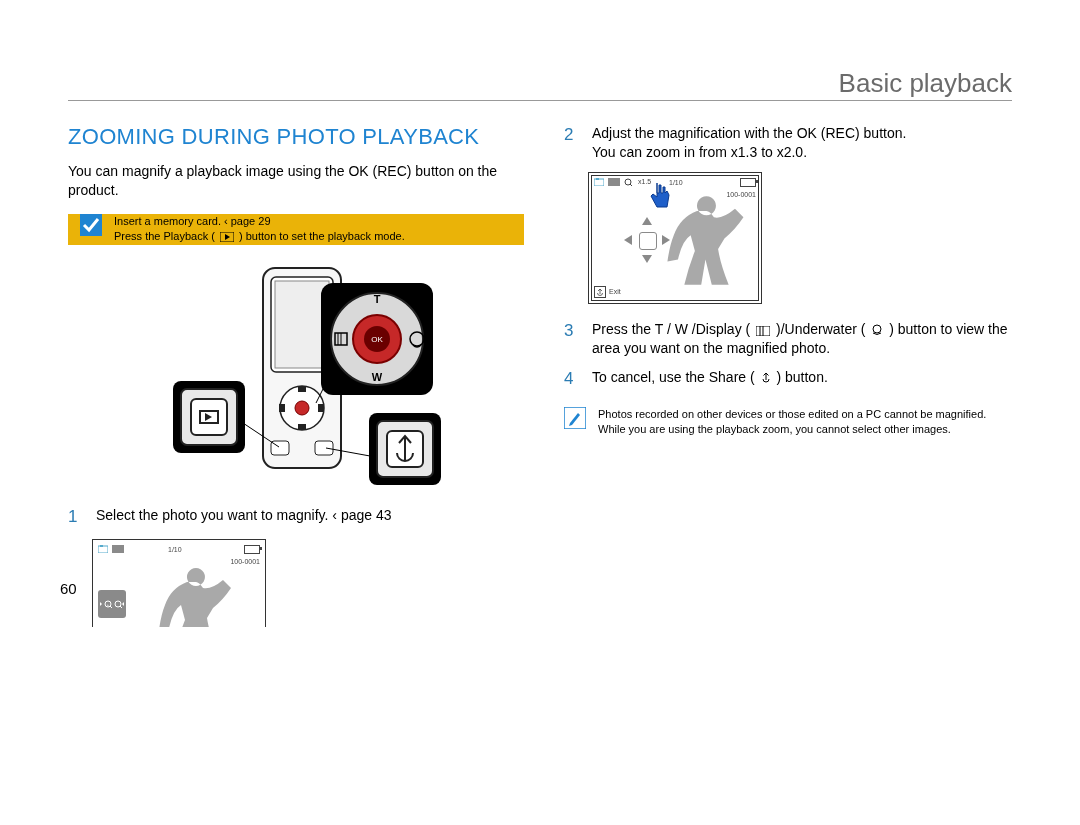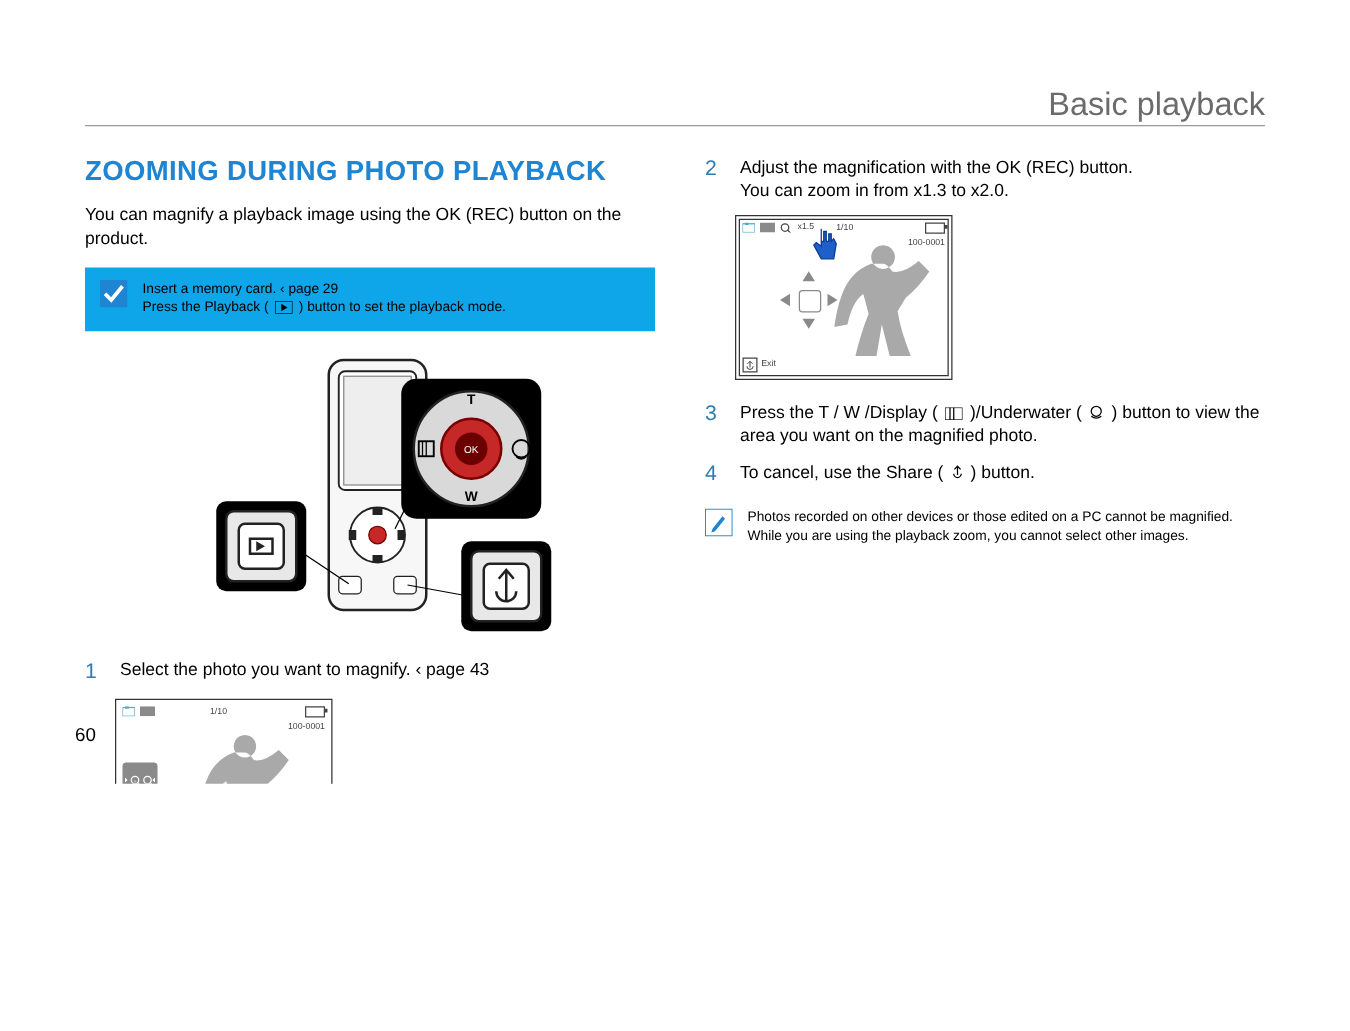--- a/index.html
+++ b/index.html
@@ -1,23 +1,23 @@
 <!DOCTYPE html>
 <html><head>
 <meta charset="utf-8">
 <style>
   html,body{margin:0;padding:0;font-family:Arial,Helvetica,sans-serif;background:#fff;color:#000}
   .page{width:1080px;height:627px;position:relative;box-sizing:border-box;padding:60px 60px 40px 68px}
   .header-title{position:absolute;right:68px;top:68px;font-size:26px;color:#6b6b6b;font-weight:400}
   .header-rule{position:absolute;left:68px;right:68px;top:100px;border-top:1px solid #999}
   .cols{display:flex;gap:40px;margin-top:64px}
   .col{flex:1;min-width:0}
-  h2.section{color:#1f84d1;font-weight:700;font-size:22px;margin:0 0 12px 0;letter-spacing:.3px}
+  h2.section{color:#1f84d1;font-weight:400;font-size:22px;margin:0 0 12px 0;letter-spacing:.3px}
   p.intro{font-size:14px;margin:12px 0 14px 0;line-height:1.35}
-  .notebox{background:#0ea5e9;display:flex;gap:12px;padding:10px 12px;align-items:flex-start;margin:0 0 18px 0}
+  .notebox{background:#eab308;display:flex;gap:12px;padding:0 12px;align-items:flex-start;margin:0 0 18px 0}
   .notebox .icon{width:22px;height:22px;flex:0 0 22px}
   .notebox .text{font-size:11px;line-height:1.4}
   .inline-icon{display:inline-flex;vertical-align:-2px;margin:0 2px}
   .device-illus{margin:0 auto 18px auto;width:370px;height:225px;position:relative}
   .step{display:flex;gap:12px;font-size:14px;margin:0 0 10px 0;line-height:1.35}
   .step .num{color:#2b7cb3;font-size:17px;flex:0 0 16px}
   .step .stext{flex:1}
   .screen{border:1px solid #333;width:172px;height:130px;background:#fff;position:relative;margin:4px 0 0 24px}
   .screen.small{width:172px;height:130px}
   .page-num{position:absolute;left:60px;bottom:30px;font-size:15px}

